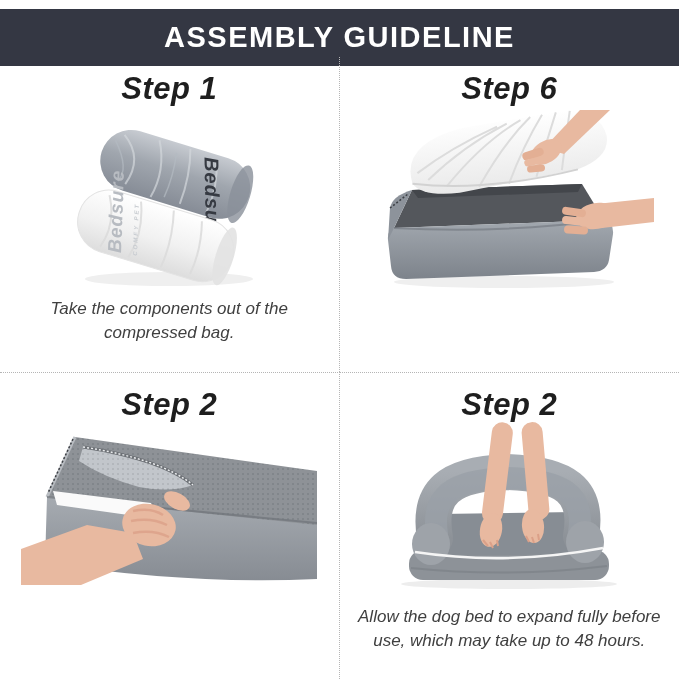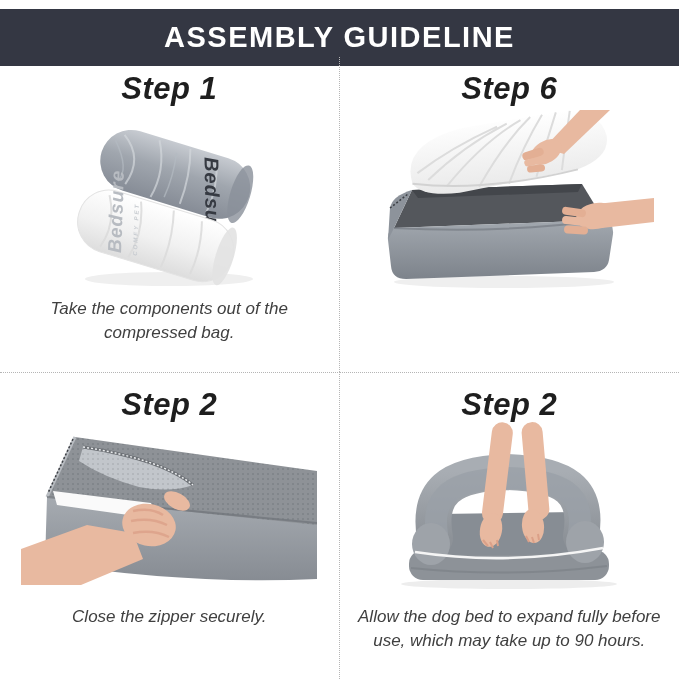--- a/index.html
+++ b/index.html
@@ -177,21 +177,20 @@
           </g>
 
           <g>
             <polygon points="0,122 66,98 112,106 122,132 60,158 0,158" fill="#e8b9a0"></polygon>
             <ellipse cx="128" cy="98" rx="27" ry="21" transform="rotate(12 128 98)" fill="#e8b9a0"></ellipse>
             <path d="M112,84 Q130,80 142,88 M110,94 Q130,90 146,98 M112,106 Q132,102 148,110" fill="none" stroke="#dba088" stroke-width="2.5" opacity="0.8"></path>
             <ellipse cx="156" cy="74" rx="14" ry="8" transform="rotate(28 156 74)" fill="#e8b9a0"></ellipse>
           </g>
         </svg>
       </div>
-      <p class="caption">Close the zipper securely.</p>
     </section>
 
     <section class="cell bottom row-bottom">
       <h2 class="step-heading">Step 2</h2>
       <div class="figure">
         <svg width="260" height="168" viewBox="0 0 260 168" aria-hidden="true">
           <defs>
             <linearGradient id="bolsterGrad" x1="0" y1="0" x2="0" y2="1">
               <stop offset="0" stop-color="#a8adb3"></stop>
               <stop offset="1" stop-color="#8d9298"></stop>
@@ -217,17 +216,17 @@
             <rect x="108" y="0" width="21" height="102" rx="10.5" transform="rotate(7 118 50)" fill="#e8b9a0"></rect>
             <rect x="146" y="0" width="21" height="98" rx="10.5" transform="rotate(-5 156 49)" fill="#e8b9a0"></rect>
             <ellipse cx="112" cy="108" rx="11" ry="17" transform="rotate(10 112 108)" fill="#e8b9a0"></ellipse>
             <ellipse cx="154" cy="104" rx="11" ry="17" transform="rotate(-6 154 104)" fill="#e8b9a0"></ellipse>
             <path d="M104,118 L109,124 M111,120 L114,126 M118,118 L119,124" stroke="#dba088" stroke-width="2"></path>
             <path d="M147,114 L150,120 M153,115 L155,121 M159,112 L160,118" stroke="#dba088" stroke-width="2"></path>
           </g>
         </svg>
       </div>
       <p class="caption">Allow the dog bed to expand fully before
-use, which may take up to 90 hours.</p>
+use, which may take up to 48 hours.</p>
     </section>
 
   </div>
 </div>
 
 </body></html>

